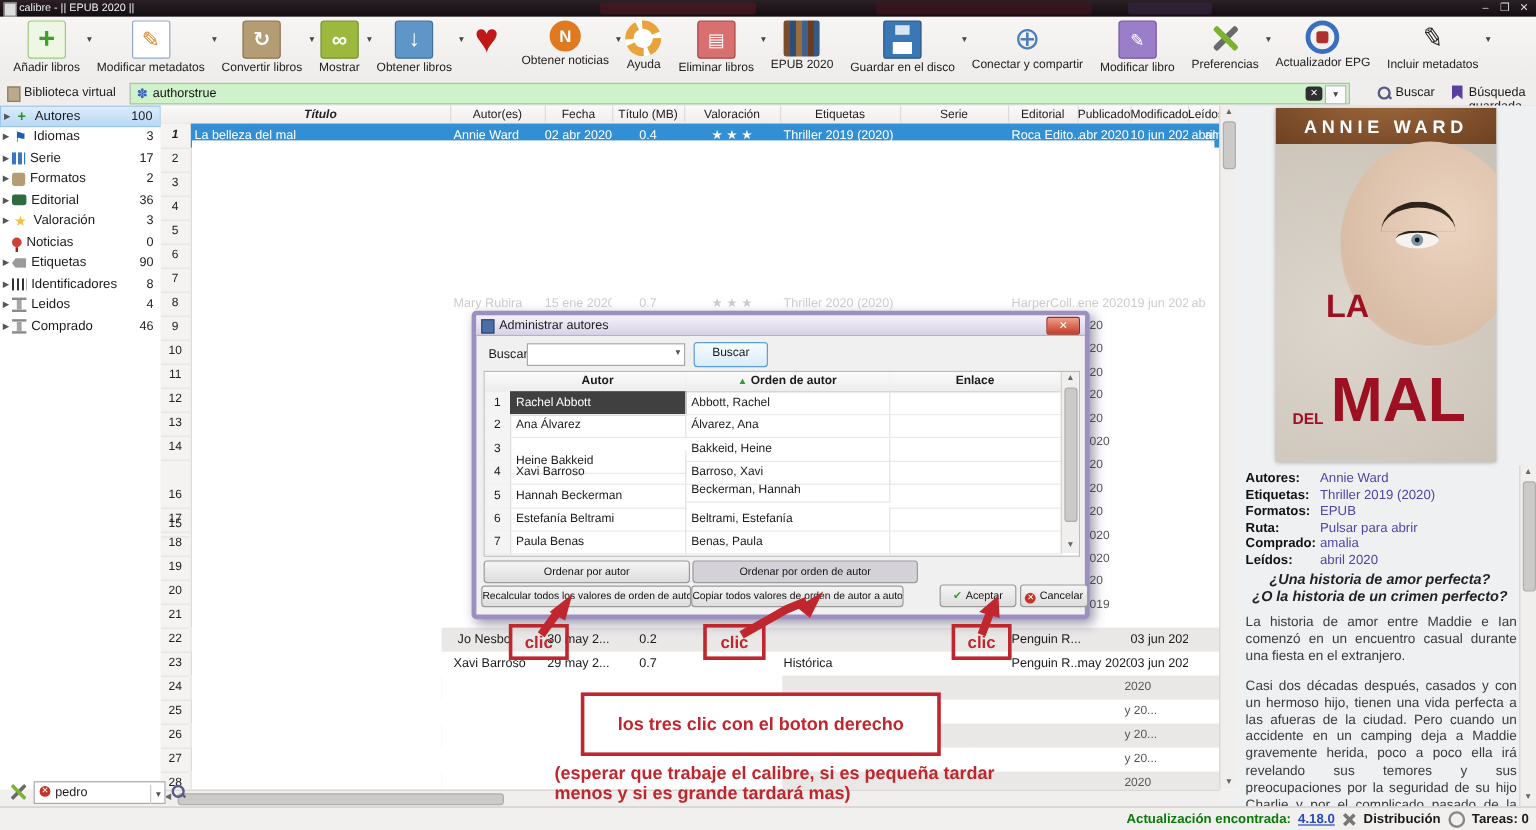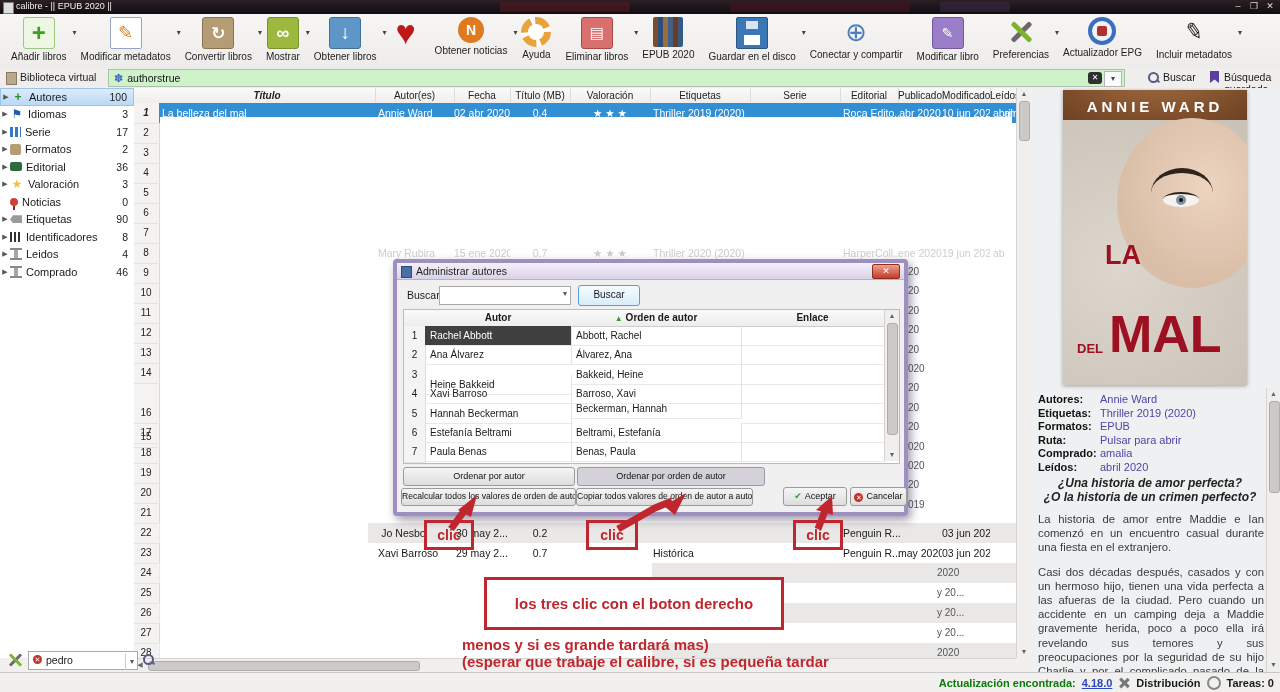--- a/index.html
+++ b/index.html
@@ -575,22 +575,22 @@
       <polygon points="664,506 686,493 675,515" stroke="none"></polygon>
       <line x1="818" y1="529" x2="826" y2="508" stroke-width="7"></line>
       <polygon points="816,510 832,496 833,515" stroke="none"></polygon>
     </g>
   </svg>
   <div class="clicbox" style="left:424px;top:520px;width:44px;height:24px;line-height:24px;">clic</div>
   <div class="clicbox" style="left:586px;top:520px;width:46px;height:24px;line-height:24px;">clic</div>
   <div class="clicbox" style="left:793px;top:520px;width:44px;height:24px;line-height:24px;">clic</div>
   <div id="bigbox">los tres clic con el boton derecho</div>
   <div id="note">
+    <div>(esperar que trabaje el calibre, si es pequeña tardar</div>
     <div>menos y si es grande tardará mas)</div>
-    <div>(esperar que trabaje el calibre, si es pequeña tardar</div>
   </div>
 
   <div id="wrench"></div>
   <div id="pedro"><span class="xdot">✕</span><span>pedro</span></div>
   <span id="pedro-lens" class="lens"></span>
   <div id="statusbar">
     <div id="status-right">
       <span id="upd-lbl">Actualización encontrada:</span>
       <span id="upd-ver">4.18.0</span>
       <span class="minix"></span>

